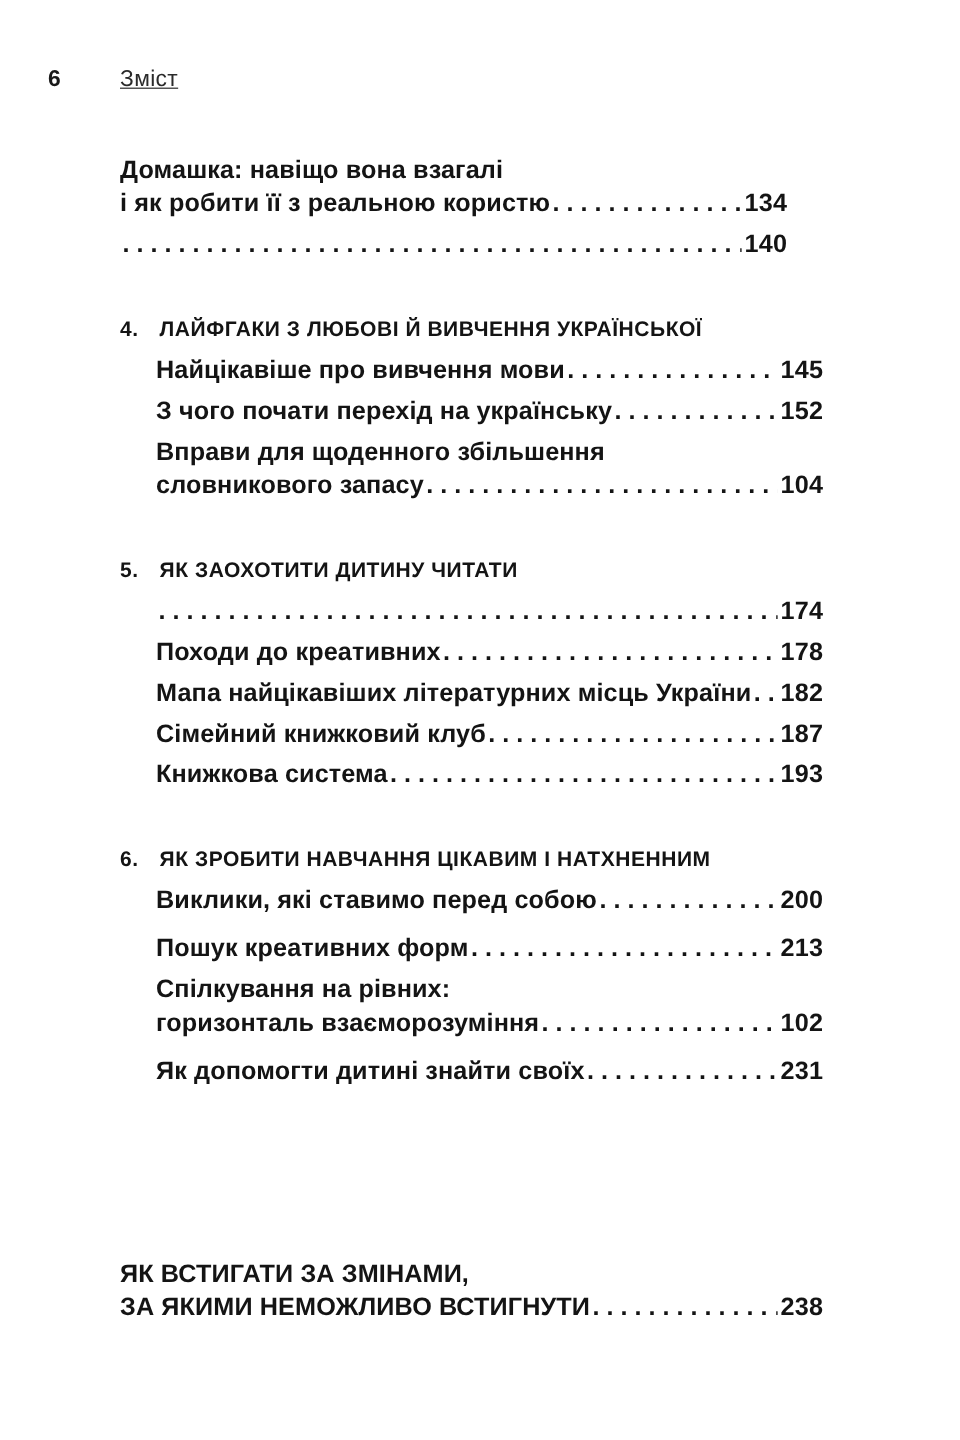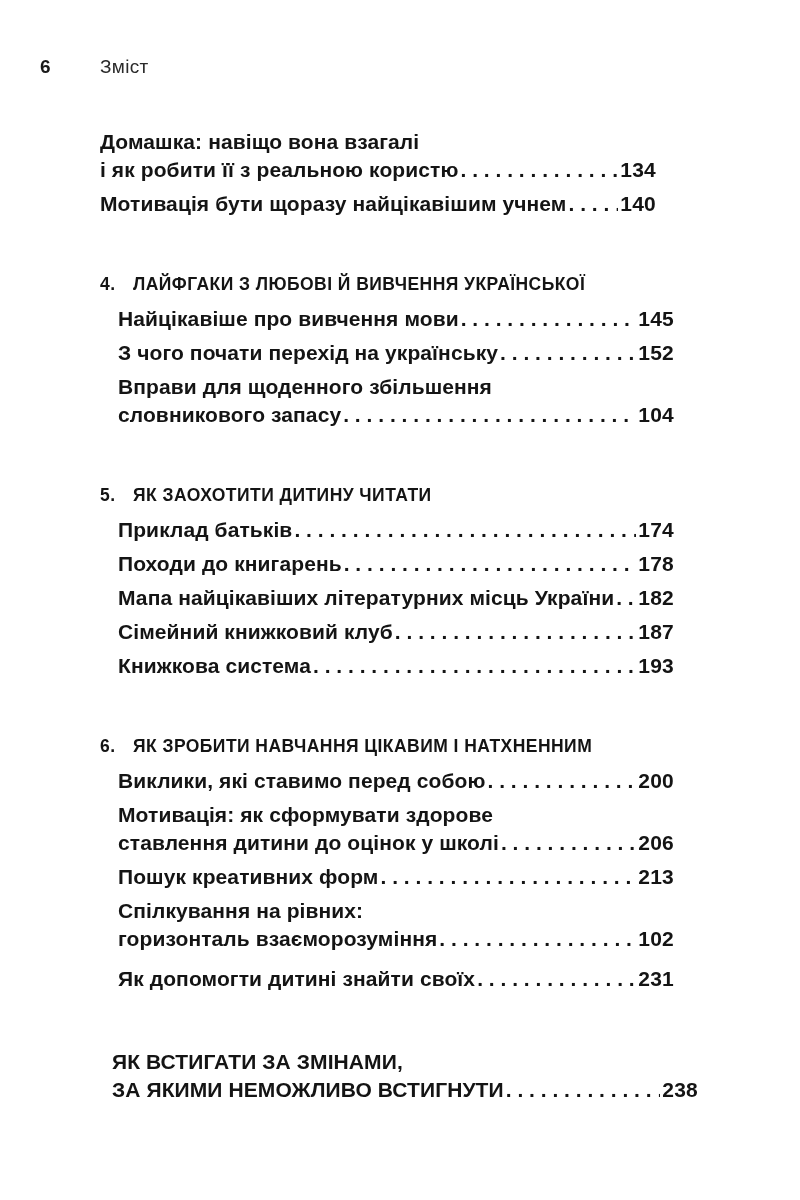--- a/index.html
+++ b/index.html
@@ -37,20 +37,21 @@
     font-weight: 700;
     letter-spacing: 0.2px;
     color: #1a1a1a;
     width: 60px;
   }
   .running-title {
     font-size: 19px;
     font-weight: 400;
     color: #2b2b2b;
     letter-spacing: 0.3px;
+    text-decoration: underline;
   }
 
   
   .toc {
     position: absolute;
     top: 128px;
     left: 100px;
     width: 586px;
   }
 
@@ -65,25 +66,24 @@
     color: #141414;
     text-transform: uppercase;
   }
   .chapter-num {
     width: 33px;
     flex: 0 0 33px;
     font-weight: 700;
   }
   .chapter-title {
     white-space: nowrap;
-    margin-top: 10px;
   }
 
   .entries {
-    margin-left: 18px;
+    margin-left: 30px;
   }
 
   .entry {
     font-size: 21px;
     font-weight: 700;
     color: #141414;
     letter-spacing: 0.1px;
     line-height: 28px;
   }
   .entry-line {
@@ -118,21 +118,21 @@
 
   
   .sp-entry { height: 6px; }
   .sp-before-chapter { height: 46px; }
   .sp-after-chapter { height: 10px; }
 
   
   .closing {
     position: absolute;
     top: 1048px;
-    left: 112px;
+    left: 100px;
     width: 586px;
     font-size: 17.5px;
     font-weight: 700;
     letter-spacing: 0.45px;
     color: #141414;
     text-transform: uppercase;
     line-height: 28px;
   }
   .closing .entry-line { width: 586px; }
 </style>
@@ -154,21 +154,20 @@
           </div>
           <div class="entry-line">
             <span class="entry-text">і як робити її з реальною користю</span>
             <span class="leader"></span>
             <span class="page-no">134</span>
           </div>
         </div>
         <div class="sp-entry"></div>
         <div class="entry">
           <div class="entry-line">
-            <span class="entry-text">Мотивація бути щоразу найцікавішим учнем</span>
             <span class="leader"></span>
             <span class="page-no">140</span>
           </div>
         </div>
       </div>
     <div id="toc-chapters">
         <div class="sp-before-chapter"></div>
         <div class="chapter-block">
           <div class="chapter-heading">
             <span class="chapter-num">4.</span>
@@ -207,29 +206,28 @@
         <div class="sp-before-chapter"></div>
         <div class="chapter-block">
           <div class="chapter-heading">
             <span class="chapter-num">5.</span>
             <span class="chapter-title">ЯК ЗАОХОТИТИ ДИТИНУ ЧИТАТИ</span>
           </div>
           <div class="sp-after-chapter"></div>
           <div class="entries">
             <div class="entry">
               <div class="entry-line">
-                <span class="entry-text">Приклад батьків</span>
                 <span class="leader"></span>
                 <span class="page-no">174</span>
               </div>
             </div>
             <div class="sp-entry"></div>
             <div class="entry">
               <div class="entry-line">
-                <span class="entry-text">Походи до книгарень</span>
+                <span class="entry-text">Походи до креативних</span>
                 <span class="leader"></span>
                 <span class="page-no">178</span>
               </div>
             </div>
             <div class="sp-entry"></div>
             <div class="entry">
               <div class="entry-line">
                 <span class="entry-text">Мапа найцікавіших літературних місць України</span>
                 <span class="leader"></span>
                 <span class="page-no">182</span>
@@ -262,30 +260,20 @@
           <div class="sp-after-chapter"></div>
           <div class="entries">
             <div class="entry">
               <div class="entry-line">
                 <span class="entry-text">Виклики, які ставимо перед собою</span>
                 <span class="leader"></span>
                 <span class="page-no">200</span>
               </div>
             </div>
             <div class="sp-entry"></div>
-            <div class="entry">
-              <div class="entry-line">
-                <span class="entry-text">Мотивація: як сформувати здорове</span>
-              </div>
-              <div class="entry-line">
-                <span class="entry-text">ставлення дитини до оцінок у школі</span>
-                <span class="leader"></span>
-                <span class="page-no">206</span>
-              </div>
-            </div>
             <div class="sp-entry"></div>
             <div class="entry">
               <div class="entry-line">
                 <span class="entry-text">Пошук креативних форм</span>
                 <span class="leader"></span>
                 <span class="page-no">213</span>
               </div>
             </div>
             <div class="sp-entry"></div>
             <div class="entry">

